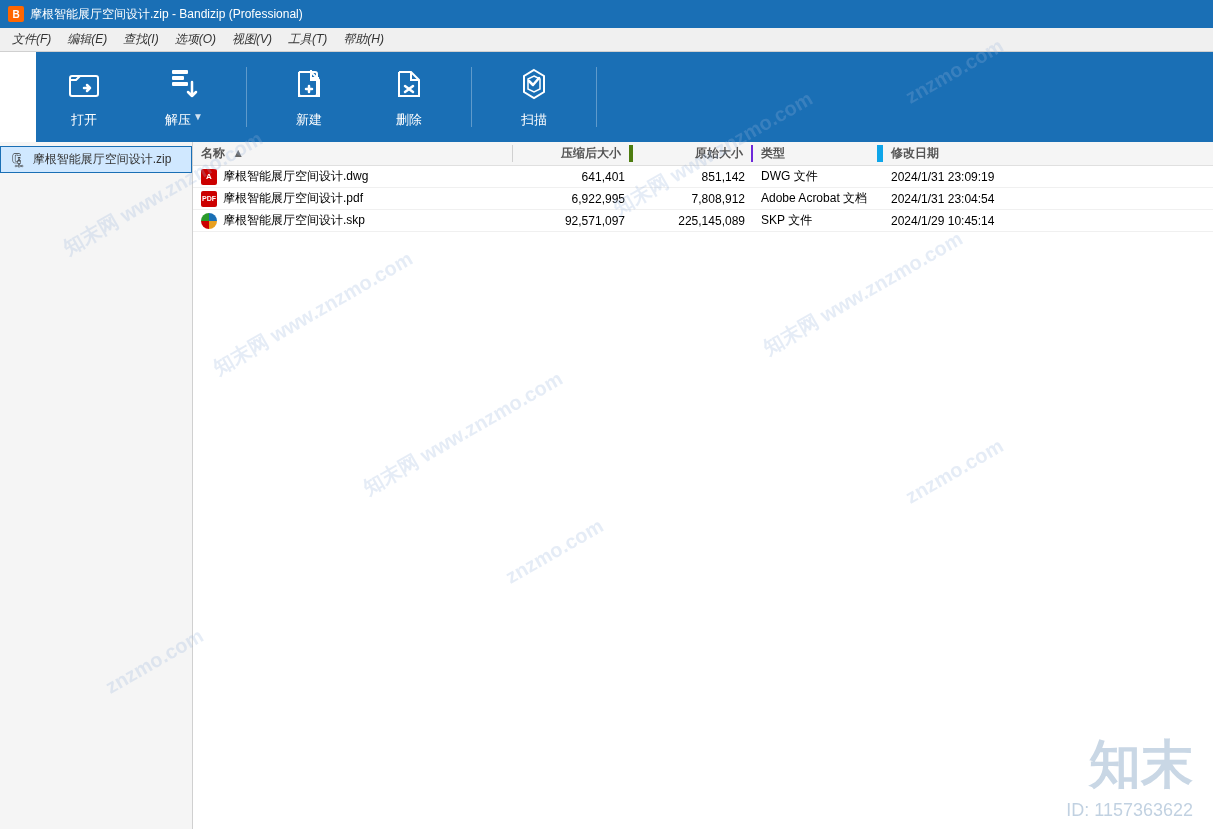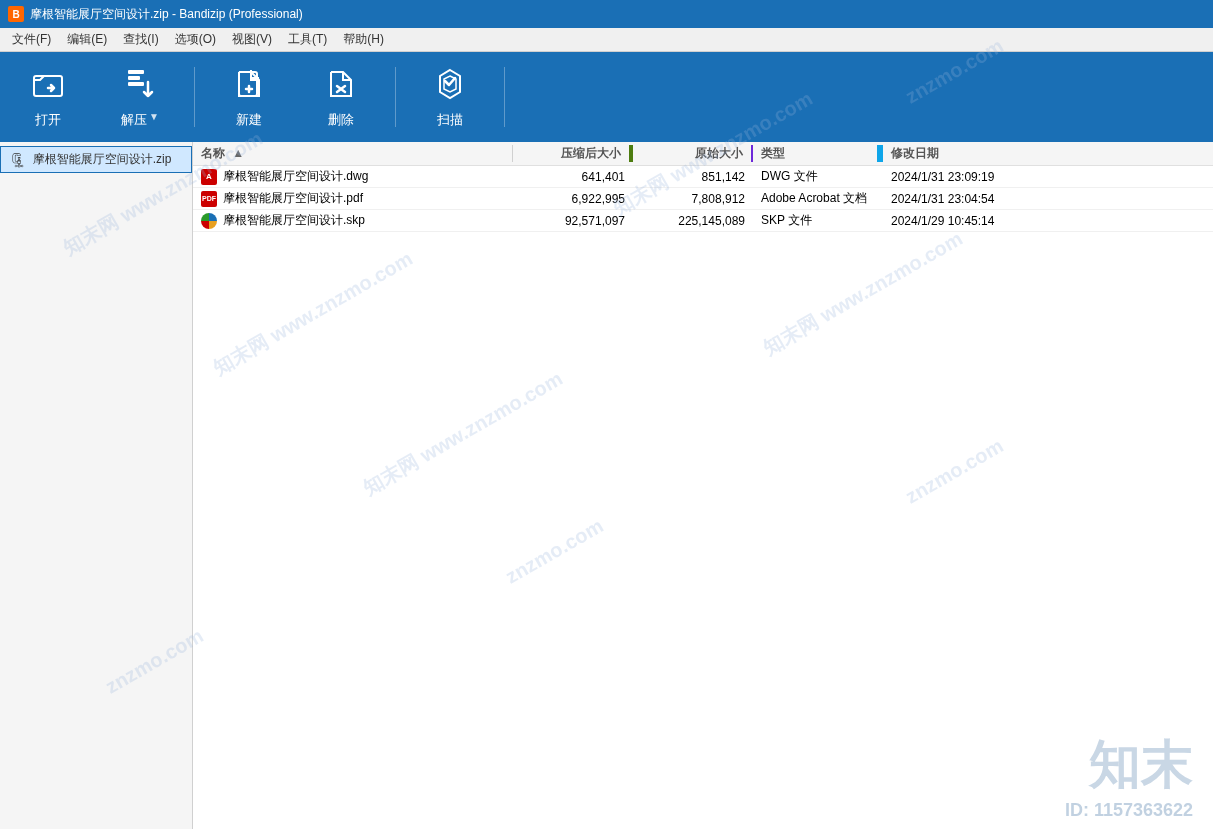--- a/index.html
+++ b/index.html
@@ -27,30 +27,32 @@
       display: flex;
       align-items: center;
       padding: 0 4px;
       border-bottom: 1px solid #d0d0d0;
     }
     .menu-item {
       padding: 4px 8px;
       cursor: pointer;
       font-size: 12px;
       color: #333;
+      font-style: italic;
     }
 
     
     #toolbar {
       background: #1a6fb5;
       height: 90px;
       display: flex;
       align-items: center;
       padding: 0 8px;
-      gap: 12px;
+      gap: 20px;
+      margin-left: 36px;
     }
     .toolbar-btn {
       display: flex;
       flex-direction: column;
       align-items: center;
       justify-content: center;
       width: 80px;
       height: 80px;
       color: #fff;
       cursor: pointer;
@@ -194,21 +196,20 @@
     #watermark-logo .logo-text {
       font-size: 52px;
       font-weight: bold;
       color: rgba(100, 140, 180, 0.35);
       font-family: 'Microsoft YaHei', sans-serif;
     }
     #watermark-logo .logo-id {
       font-size: 18px;
       color: rgba(100, 140, 180, 0.4);
       font-family: 'Microsoft YaHei', sans-serif;
-      font-weight: bold;
     }
 
     
     .sort-arrow { color: #666; margin-left: 4px; }
 
     
     .tb-svg { width: 36px; height: 36px; }
   </style>
 </head>
 <body>

